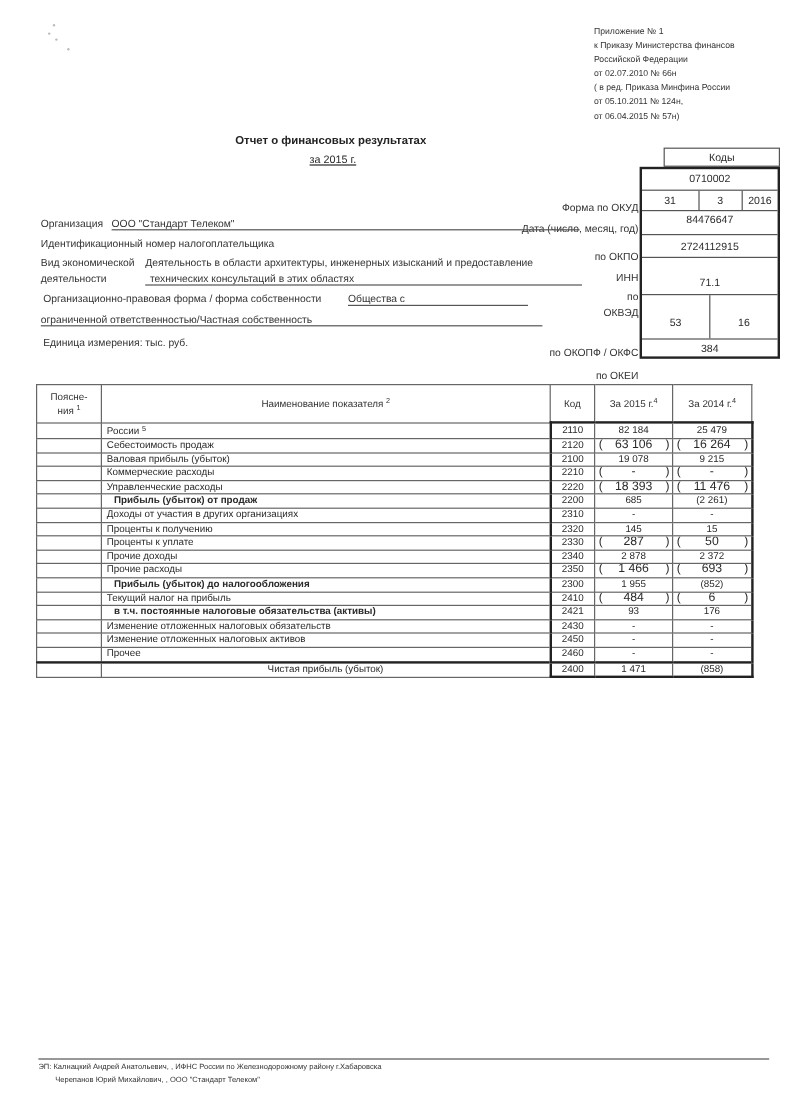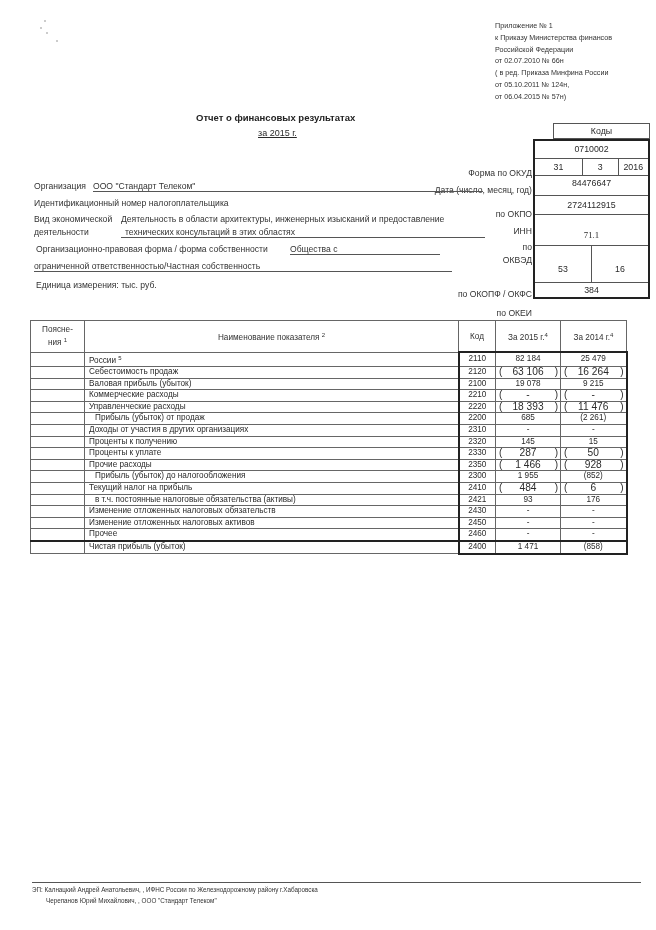--- a/index.html
+++ b/index.html
@@ -33,24 +33,24 @@
   
   .main { left: 30px; top: 320px; width: 596px; border-collapse: collapse; }
   table.ft { border-collapse: collapse; width: 596px; table-layout: fixed; }
   table.ft td, table.ft th { border: 1px solid #666; font-size: 8.2px; padding: 0 4px; height: 10.6px; line-height: 10.6px; white-space: nowrap; overflow: hidden; }
   table.ft th { font-weight: normal; height: 30px; line-height: 11px; text-align: center; color: #333; }
   table.ft td.code { text-align: center; }
   table.ft td.val { text-align: center; position: relative; }
   table.ft td.val.big { font-size: 10.2px; }
   .lp { position: absolute; left: 3px; top: 0; font-size: 10px; }
   .rp { position: absolute; right: 2px; top: 0; font-size: 10px; }
-  .indent { padding-left: 10px !important; }
+  .indent { padding-left: 10px !important; font-weight: bold; }
   .thickL { border-left: 2px solid #222 !important; }
   .thickR { border-right: 2px solid #222 !important; }
-  .thickT { border-top: 2px solid #222 !important; }
+  .thickT { border-top: 2px solid #222 !important; text-align: center; }
   .thickB { border-bottom: 2px solid #222 !important; }
   sup { font-size: 6px; vertical-align: 3px; }
 
   .footer-line { left: 32px; top: 882px; width: 609px; height: 1px; background: #555; }
   .sig { left: 32px; top: 885px; font-size: 6.3px; line-height: 10.5px; color: #333; white-space: nowrap; }
   .sig .l2 { padding-left: 14px; }
 </style>
 </head>
 <body>
 
@@ -93,21 +93,21 @@
       <div style="flex:1.35">31</div>
       <div style="flex:1">3</div>
       <div style="flex:0.85">2016</div>
     </div>
     <div class="crow" style="height:19px;line-height:14px;">
       <div>84476647</div>
     </div>
     <div class="crow" style="height:18px;line-height:18px;">
       <div>2724112915</div>
     </div>
-    <div class="crow" style="height:30px;line-height:40px;font-family:Liberation Serif, serif;">
+    <div class="crow" style="height:30px;line-height:40px;">
       <div>71.1</div>
     </div>
     <div class="crow" style="height:36px;line-height:46px;">
       <div>53</div>
       <div>16</div>
     </div>
     <div class="crow" style="height:14px;line-height:14px;">
       <div>384</div>
     </div>
   </div>
@@ -208,24 +208,31 @@
         </tr>
         <tr>
           <td></td>
           <td><span>Проценты к уплате</span></td>
           <td class="code thickL">2330</td>
           <td class="val big"><span class="lp">(</span><span class="rp">)</span><span>287</span></td>
           <td class="val big thickR"><span class="lp">(</span><span class="rp">)</span><span>50</span></td>
         </tr>
         <tr>
           <td></td>
+          <td><span>Прочие доходы</span></td>
+          <td class="code thickL">2340</td>
+          <td class="val"><span>2 878</span></td>
+          <td class="val thickR"><span>2 372</span></td>
+        </tr>
+        <tr>
+          <td></td>
           <td><span>Прочие расходы</span></td>
           <td class="code thickL">2350</td>
           <td class="val big"><span class="lp">(</span><span class="rp">)</span><span>1 466</span></td>
-          <td class="val big thickR"><span class="lp">(</span><span class="rp">)</span><span>928</span></td>
+          <td class="val big thickR"><span class="lp">(</span><span class="rp">)</span><span>693</span></td>
         </tr>
         <tr>
           <td></td>
           <td class="indent"><span>Прибыль (убыток) до налогообложения</span></td>
           <td class="code thickL">2300</td>
           <td class="val"><span>1 955</span></td>
           <td class="val thickR"><span>(852)</span></td>
         </tr>
         <tr>
           <td></td>

